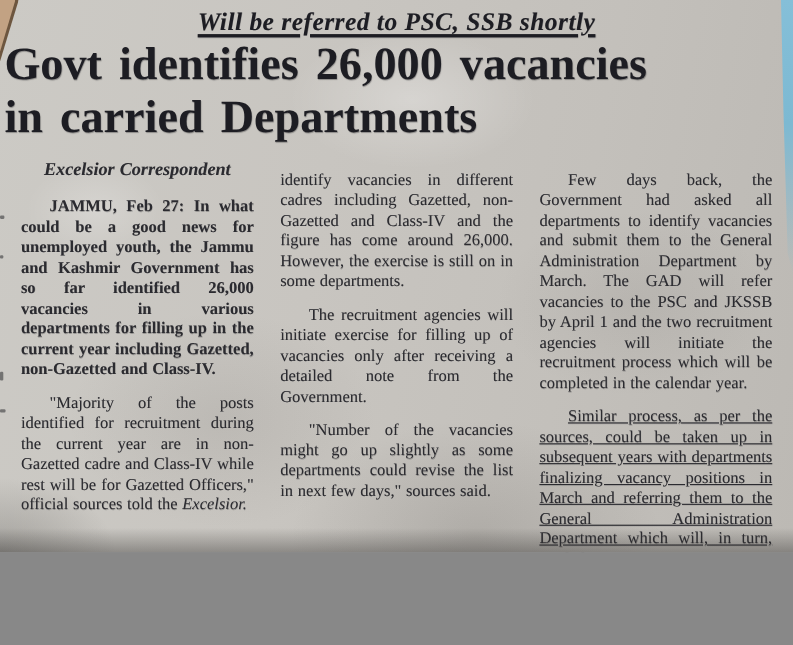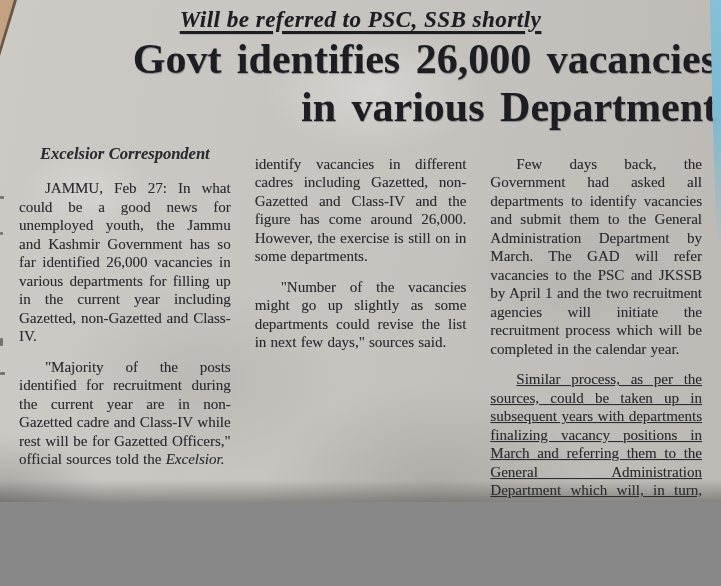--- a/index.html
+++ b/index.html
@@ -85,21 +85,21 @@
     color: var(--headline_ink, #1d1d23);
     text-shadow: 0.4px 0.4px 0.6px rgba(30,30,36,0.35);
   }
   .kicker .u {
     text-decoration: underline;
     text-decoration-thickness: 2.5px;
     text-underline-offset: 4px;
   }
   .headline {
     margin: 3px 4px 0;
-    text-align: right;
+    text-align: left;
     font-size: 42px;
     line-height: 1.14;
     font-weight: bold;
     word-spacing: 5px;
     color: var(--headline_ink, #1d1d23);
     text-shadow: 0.5px 0.5px 0.8px rgba(25,25,30,0.35);
   }
   .columns {
     display: flex;
     padding: 0 7px;
@@ -119,21 +119,21 @@
     font-size: 16.5px;
     font-weight: bold;
     font-style: italic;
     margin: 2px 0 16px;
   }
   .col p {
     margin: 12px;
     text-indent: 26px;
   }
   .col p.no-indent { text-indent: 0; }
-  .col p.bold { font-weight: normal; }
+  .col p.bold { font-weight: bold; }
   .col p.spread { text-align-last: justify; text-decoration: underline; }
   .col .pub { font-style: italic; }
   .contd {
     margin-top: 9px;
     text-align: center;
     font-size: 17px;
     font-weight: bold;
     font-style: italic;
     white-space: nowrap;
     color: var(--headline_ink, #1d1d23);
@@ -156,33 +156,34 @@
       <span></span>
       <span></span>
   </div>
 
   <div class="kicker">
     <span class="u">Will be referred to PSC, SSB shortly</span>
   </div>
 
   <h1 class="headline" style="margin-bottom:0;">
     <span>Govt identifies 26,000 vacancies</span><br>
-    <span>in various Department</span>
+    <span>in carried Departments</span>
   </h1>
 
   <div class="columns">
 
     <div class="col">
       <div class="byline">Excelsior Correspondent</div>
       <p class="bold">JAMMU, Feb 27: In what could be a good news for unemployed youth, the Jammu and Kashmir Government has so far identified 26,000 vacancies in various departments for filling up in the current year including Gazetted, non-Gazetted and Class-IV.</p>
       <p><span>"Majority of the posts identified for recruitment during the current year are in non-Gazetted cadre and Class-IV while rest will be for Gazetted Officers," official sources told the </span><span class="pub">Excelsior.</span></p>
     </div>
 
     <div class="col">
       <p class="no-indent">identify vacancies in different cadres including Gazetted, non-Gazetted and Class-IV and the figure has come around 26,000. However, the exercise is still on in some departments.</p>
+      <p>The recruitment agencies will initiate exercise for filling up of vacancies only after receiving a detailed note from the Government.</p>
       <p>"Number of the vacancies might go up slightly as some departments could revise the list in next few days," sources said.</p>
     </div>
 
     <div class="col">
       <p>Few days back, the Government had asked all departments to identify vacancies and submit them to the General Administration Department by March. The GAD will refer vacancies to the PSC and JKSSB by April 1 and the two recruitment agencies will initiate the recruitment process which will be completed in the calendar year.</p>
       <p class="spread">Similar process, as per the sources, could be taken up in subsequent years with departments finalizing vacancy positions in March and referring them to the General Administration Department which will, in turn, send the vacancies to recruitment</p>
       <div class="contd">(Contd on page 4 Col 4)</div>
     </div>
 
   </div>

